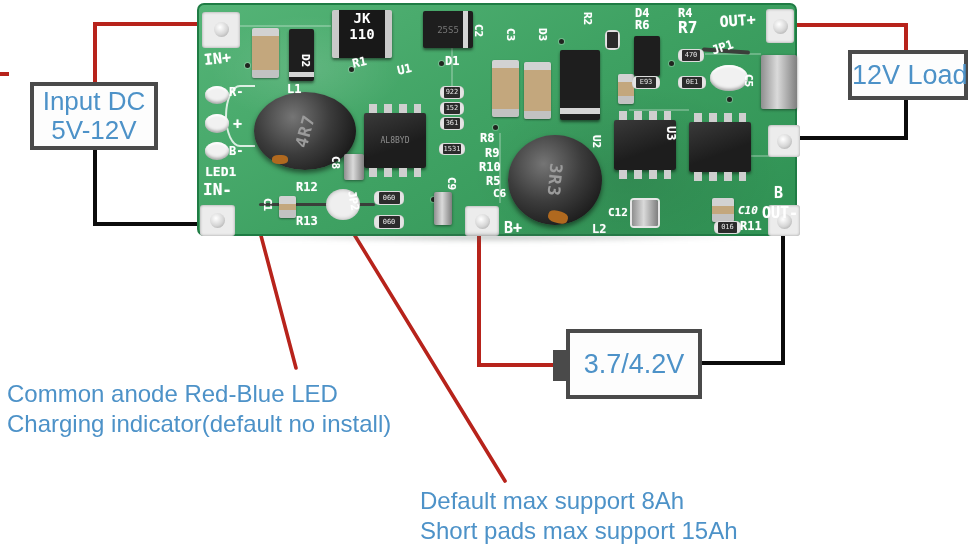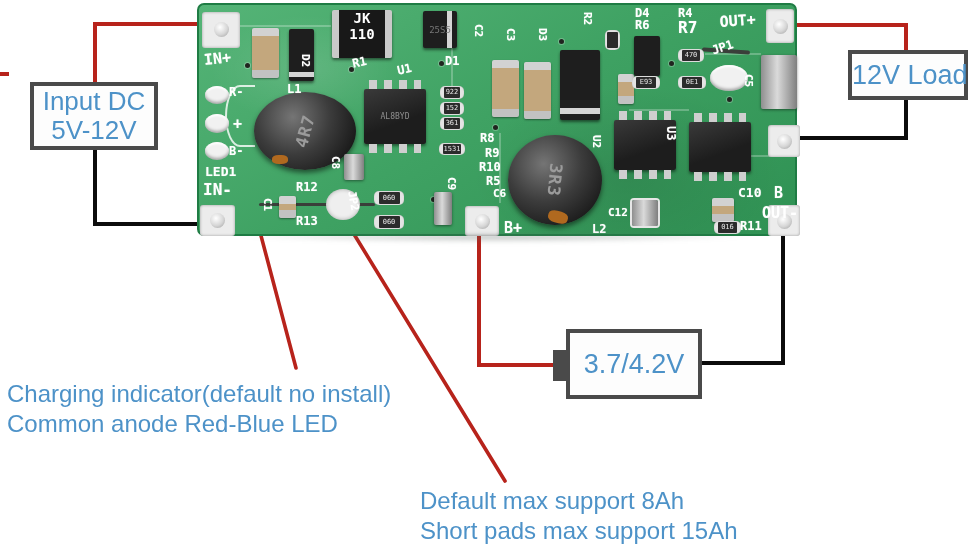--- a/index.html
+++ b/index.html
@@ -161,38 +161,38 @@
     <div class="padoval" style="left:511px;top:60px;width:38px;height:26px;"></div>
 
     <div class="tancap" style="left:53px;top:23px;width:27px;height:50px;"></div>
     <div class="bdiode" style="left:90px;top:24px;width:25px;height:52px;">
         <span class="band" style="left:0;right:0;bottom:4px;height:5px;"></span>
       </div>
     <div class="jk" style="left:133px;top:5px;width:60px;height:48px;">
       <span>JK</span><br>
       <span>110</span>
     </div>
-    <div class="bdiode" style="left:224px;top:6px;width:34px;height:37px;">
+    <div class="bdiode" style="left:224px;top:6px;width:50px;height:37px;">
       <span class="band" style="top:0;bottom:0;right:5px;width:5px;"></span>
       <span class="mark">25S5</span>
     </div>
     <div class="tancap" style="left:293px;top:55px;width:27px;height:57px;"></div>
     <div class="tancap" style="left:325px;top:57px;width:27px;height:57px;"></div>
     <div class="bdiode" style="left:361px;top:45px;width:40px;height:70px;">
         <span class="band" style="left:0;right:0;bottom:6px;height:6px;"></span>
       </div>
     <div class="tancap" style="left:419px;top:69px;width:16px;height:30px;"></div>
     <div class="bdiode" style="left:435px;top:31px;width:26px;height:40px;"></div>
     <div class="silvercap" style="left:562px;top:50px;width:36px;height:54px;"></div>
 
     <div class="ind" style="left:55px;top:87px;width:102px;height:78px;">
       <span class="mark" style="transform:translate(-50%,-50%) rotate(-75deg);">4R7</span>
       <span class="copper" style="left:18px;bottom:6px;width:16px;height:9px;"></span>
     </div>
-    <div class="soic" style="left:165px;top:84px;width:62px;height:55px;">
+    <div class="soic" style="left:165px;top:108px;width:62px;height:55px;">
       <span class="pins t"></span>
         <span class="pins b"></span>
       <span class="mark">AL8BYD</span>
     </div>
     <div class="ind" style="left:309px;top:130px;width:94px;height:90px;">
       <span class="mark" style="transform:translate(-50%,-50%) rotate(95deg);">3R3</span>
       <span class="copper" style="left:40px;bottom:2px;width:20px;height:12px;transform:rotate(15deg);"></span>
     </div>
     <div class="soic" style="left:415px;top:115px;width:62px;height:50px;">
       <span class="pins t"></span>
@@ -272,21 +272,21 @@
         <span class="silk" style="left: 287px; top: 169px; font-size: 12px;">R5</span>
         <span class="silk" style="left: 294px; top: 182px; font-size: 11px;">C6</span>
         <span class="silk" style="left: 259px; top: 172px; font-size: 11px; transform: rotate(90deg);">C9</span>
         <span class="silk" style="left: 305px; top: 214px; font-size: 15px;">B+</span>
         <span class="silk" style="left: 393px; top: 217px; font-size: 12px;">L2</span>
         <span class="silk" style="left: 409px; top: 201px; font-size: 11px;">C12</span>
         <span class="silk" style="left: 404px; top: 130px; font-size: 11px; transform: rotate(90deg);">U2</span>
         <span class="silk" style="left: 479px; top: 121px; font-size: 12px; transform: rotate(90deg);">U3</span>
         <span class="silk" style="left: 563px; top: 153px; font-size: 15px; margin-top: 46px;">OUT-</span>
         <span class="silk" style="left: 575px; top: 179px; font-size: 15px;">B</span>
-        <span class="silk" style="left: 539px; top: 180px; font-size: 13px;">C10</span>
+        <span class="silk" style="left: 539px; top: 199px; font-size: 11px; font-style: italic;">C10</span>
         <span class="silk" style="left: 541px; top: 214px; font-size: 12px;">R11</span>
         <span class="silk" style="left: 143px; top: 151px; font-size: 11px; transform: rotate(90deg);">C8</span>
         <span class="silk" style="left: 75px; top: 193px; font-size: 11px; transform: rotate(90deg);">C1</span>
         <span class="silk" style="left: 97px; top: 175px; font-size: 12px;">R12</span>
         <span class="silk" style="left: 97px; top: 209px; font-size: 12px;">R13</span>
         <span class="silk" style="left: 159px; top: 185px; font-size: 11px; transform: rotate(80deg);">JP2</span>
       </div>
   </div>
   <div class="board-shadow"></div>
 
@@ -296,21 +296,21 @@
   </div>
   <div class="abox" style="left:848px;top:50px;width:112px;height:42px;font-size:27px;">
     <div class="bline">12V Load</div>
   </div>
   <div class="abox" style="left:566px;top:329px;width:128px;height:62px;font-size:27px;">
     <div class="bline">3.7/4.2V</div>
   </div>
   <div class="nub" style="left:553px;top:350px;width:15px;height:31px;"></div>
 
   <div class="note" style="left:7px;top:379px;">
+    <div>Common anode Red-Blue LED</div>
     <div>Charging indicator(default no install)</div>
-    <div>Common anode Red-Blue LED</div>
   </div>
   <div class="note" style="left:420px;top:486px;">
     <div>Default max support 8Ah</div>
     <div>Short pads max support 15Ah</div>
   </div>
 
 </div>
 
 </body></html>

